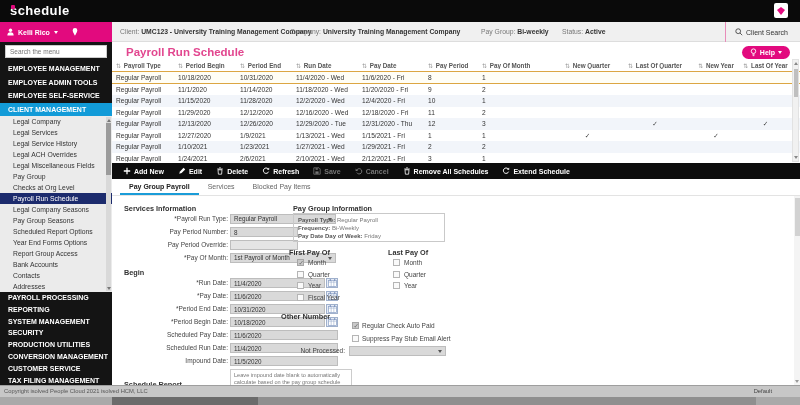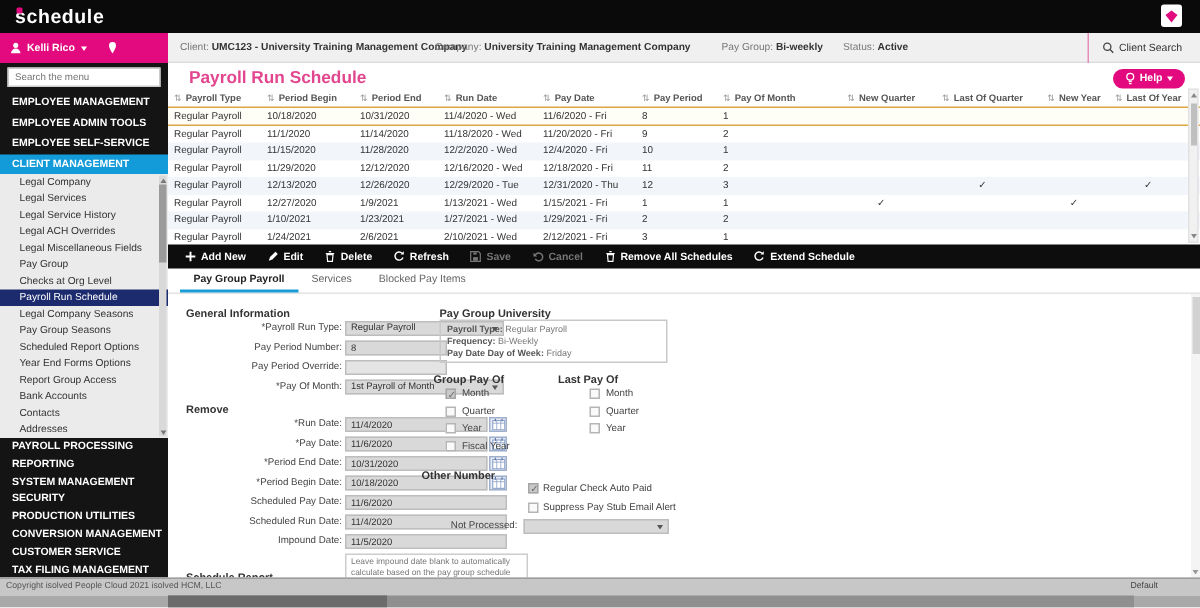--- a/index.html
+++ b/index.html
@@ -373,41 +373,41 @@
       <span>Extend Schedule</span>
     </div>
   </div>
 
   <div class="tabs">
     <div class="tab active">Pay Group Payroll</div>
     <div class="tab">Services</div>
     <div class="tab">Blocked Pay Items</div>
   </div>
 
-  <div class="heading" style="left:12px; top:162px">General Information</div>
+  <div class="heading" style="left:12px; top:162px">Services Information</div>
 
   <span class="flabel" style="left:6px; top:172px">*Payroll Run Type:</span>
   <div class="ffield dropdown" style="left:118px; top:172px; width:106px">
     <span>Regular Payroll</span>
       <span class="caret-sm"></span>
   </div>
 
   <span class="flabel" style="left:6px; top:185px">Pay Period Number:</span>
   <input class="ffield" style="left: 118px; top: 185px; width: 68px;" value="8">
 
   <span class="flabel" style="left:6px; top:198px">Pay Period Override:</span>
   <input class="ffield light" style="left: 118px; top: 198px; width: 68px;" value="">
 
   <span class="flabel" style="left:6px; top:211px">*Pay Of Month:</span>
   <div class="ffield dropdown" style="left:118px; top:211px; width:106px">
     <span>1st Payroll of Month</span>
       <span class="caret-sm"></span>
   </div>
 
-  <div class="heading" style="left:12px; top:226px">Remove</div>
+  <div class="heading" style="left:12px; top:226px">Begin</div>
 
   <span class="flabel" style="left:6px; top:236px">*Run Date:</span>
   <input class="ffield" style="left: 118px; top: 236px; width: 95px;" value="11/4/2020">
   <span class="cal-btn" style="left:214px; top:236px">
       <svg width="9" height="8" viewBox="0 0 10 9">
         <rect x="0.5" y="1.5" width="9" height="7" fill="#fff" stroke="#8ba0c6" stroke-width="0.8"></rect>
         <path d="M0.5 3.5h9M3.5 1.5v7M6.5 1.5v7" stroke="#8ba0c6" stroke-width="0.6"></path>
         <path d="M2.5 0v2M7.5 0v2" stroke="#5c79a8" stroke-width="0.9"></path>
       </svg>
     </span>
@@ -448,38 +448,38 @@
   <span class="flabel" style="left:6px; top:301px">Scheduled Run Date:</span>
   <input class="ffield" style="left: 118px; top: 301px; width: 108px;" value="11/4/2020">
 
   <span class="flabel" style="left:6px; top:314px">Impound Date:</span>
   <input class="ffield" style="left: 118px; top: 314px; width: 108px;" value="11/5/2020">
 
   <div class="note-box">Leave impound date blank to automatically calculate based on the pay group schedule rules</div>
 
   <div class="heading" style="left:12px; top:338px">Schedule Report</div>
 
-  <div class="heading" style="left:181px; top:162px">Pay Group University</div>
+  <div class="heading" style="left:181px; top:162px">Pay Group Information</div>
   <div class="info-box">
     <div class="info-line"><b>Payroll Type:</b> <span>Regular Payroll</span></div>
     <div class="info-line"><b>Frequency:</b> <span>Bi-Weekly</span></div>
     <div class="info-line"><b>Pay Date Day of Week:</b> <span>Friday</span></div>
   </div>
 
-  <div class="heading" style="left:177px; top:206px">Group Pay Of</div>
+  <div class="heading" style="left:177px; top:206px">First Pay Of</div>
   <span class="checkbox checked" style="left:185px; top:217px"></span>
   <span class="cb-label" style="left:196px; top:217px">Month</span>
   <span class="checkbox" style="left:185px; top:228.5px"></span>
   <span class="cb-label" style="left:196px; top:228.5px">Quarter</span>
   <span class="checkbox" style="left:185px; top:240px"></span>
   <span class="cb-label" style="left:196px; top:240px">Year</span>
   <span class="checkbox" style="left:185px; top:251.5px"></span>
   <span class="cb-label" style="left:196px; top:251.5px">Fiscal Year</span>
 
-  <div class="heading" style="left:260px; top:206px">Last Pay Of</div>
+  <div class="heading" style="left:276px; top:206px">Last Pay Of</div>
   <span class="checkbox" style="left:281px; top:217px"></span>
   <span class="cb-label" style="left:292px; top:217px">Month</span>
   <span class="checkbox" style="left:281px; top:228.5px"></span>
   <span class="cb-label" style="left:292px; top:228.5px">Quarter</span>
   <span class="checkbox" style="left:281px; top:240px"></span>
   <span class="cb-label" style="left:292px; top:240px">Year</span>
 
   <div class="heading" style="left:169px; top:270px">Other Number</div>
   <span class="checkbox checked" style="left:240px; top:280px"></span>
   <span class="cb-label" style="left:250px; top:280px">Regular Check Auto Paid</span>

